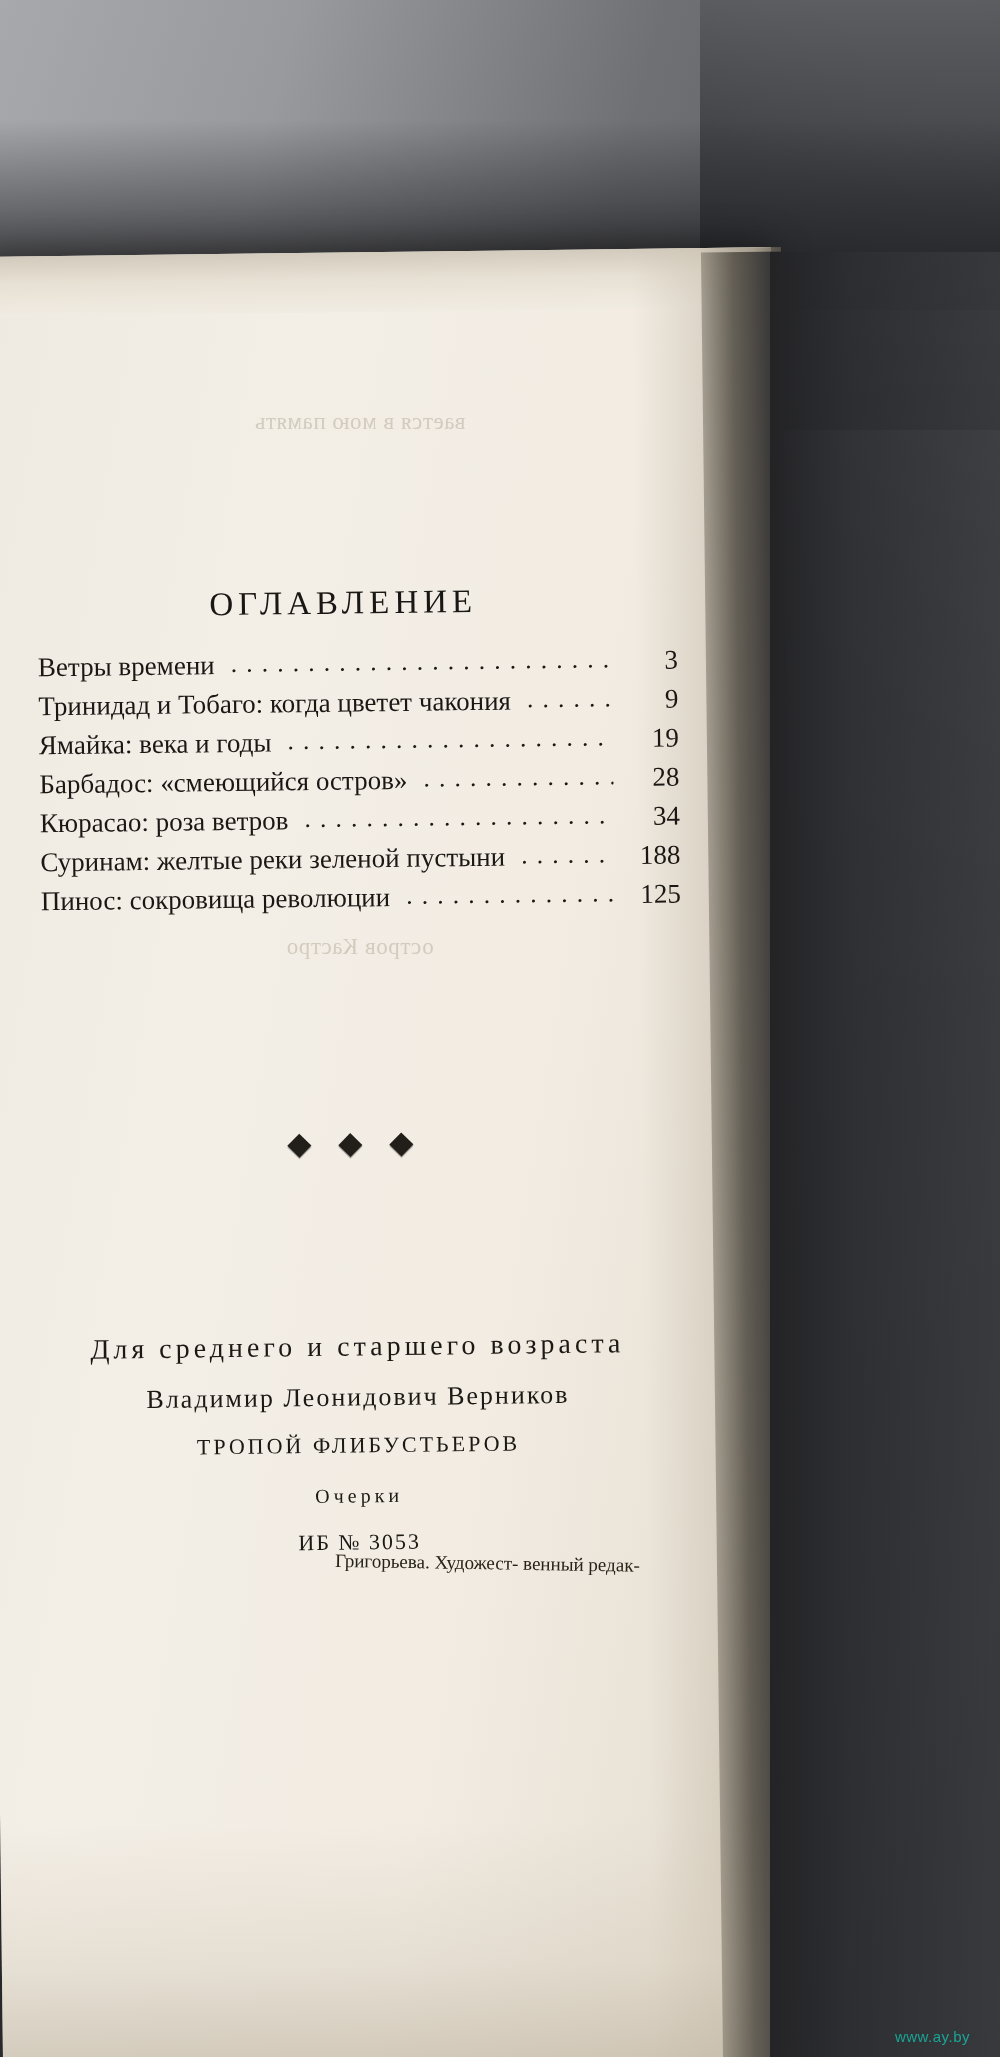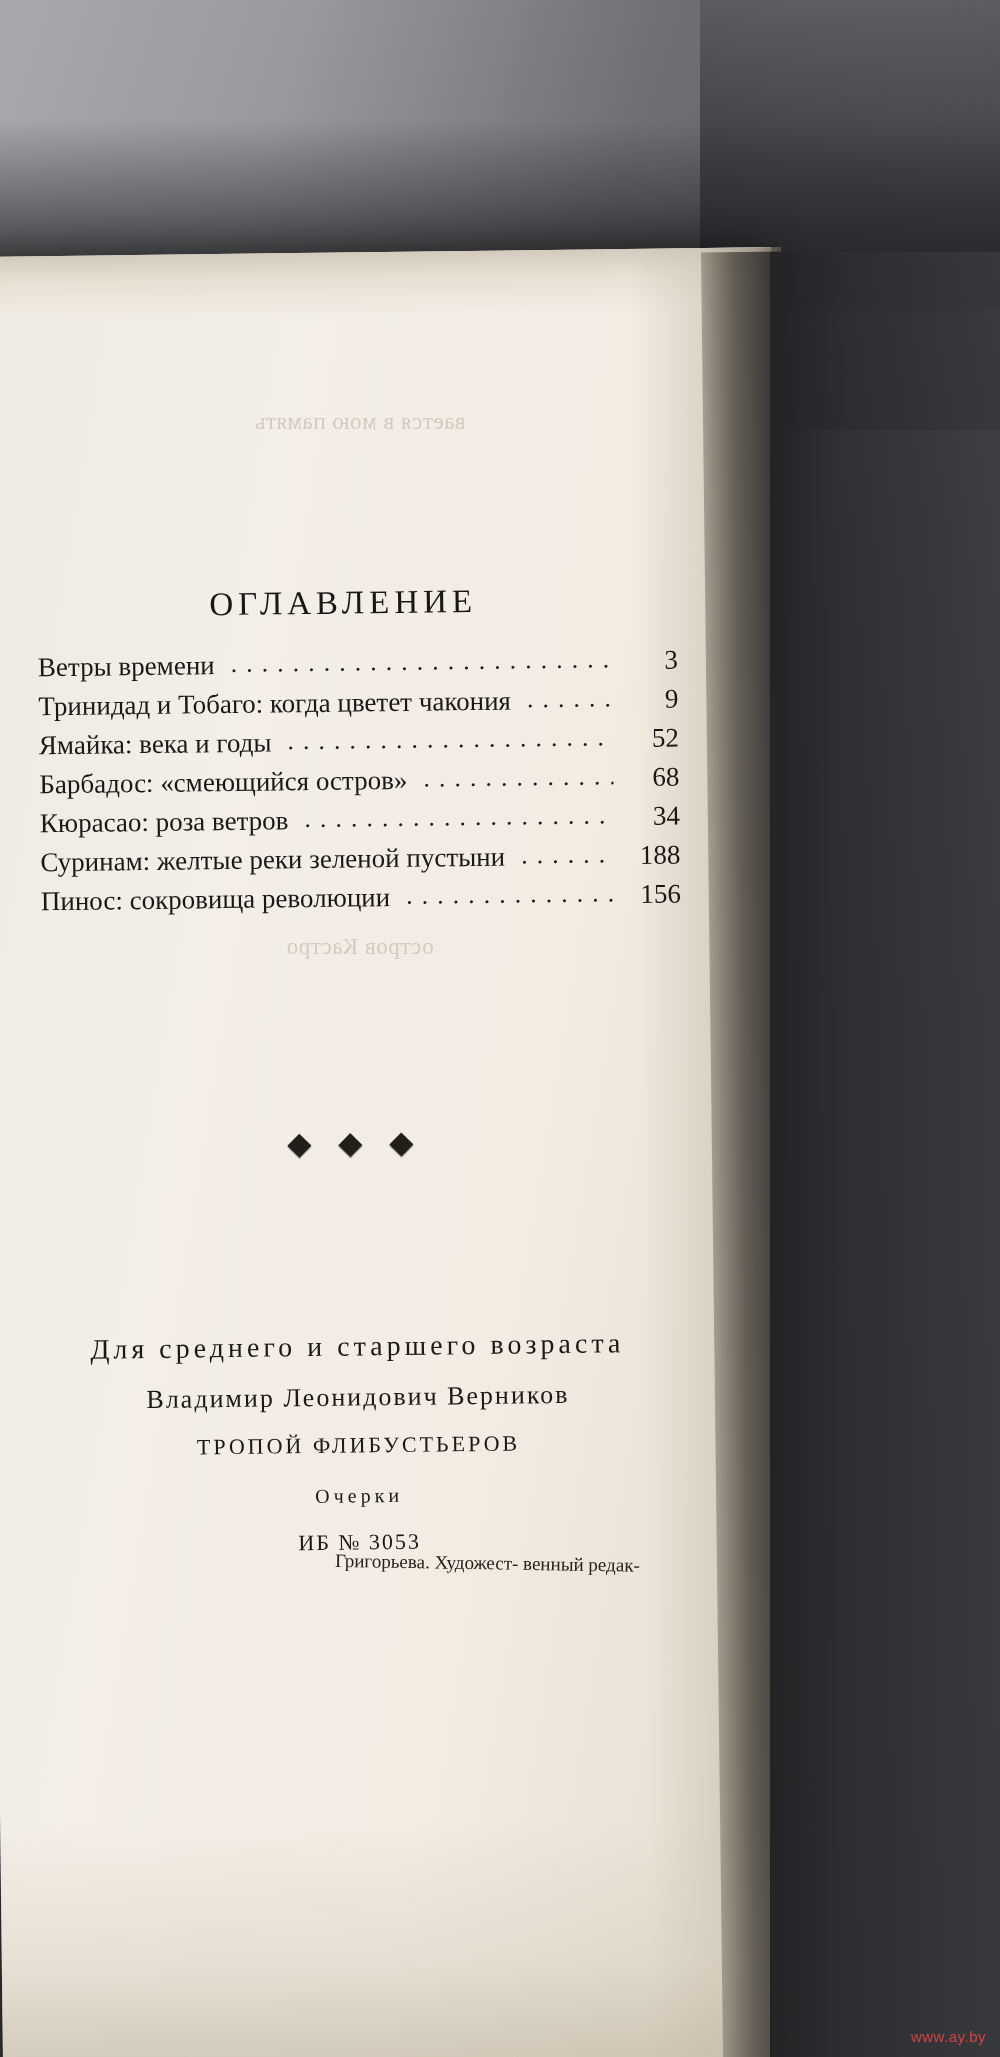--- a/index.html
+++ b/index.html
@@ -222,25 +222,25 @@
     text-align: left;
     font-size: 19px;
     line-height: 28px;
     color: #262219;
     transform: rotate(1.6deg);
   }
 
   
   .watermark {
     position: absolute;
-    right: 14px;
+    right: 30px;
     bottom: 12px;
     font-family: "Liberation Sans", sans-serif;
     font-size: 15px;
-    color: #ef4444;
+    color: #14b8a6;
     opacity: 0.85;
     letter-spacing: 0.5px;
   }
 </style>
 </head>
 <body>
 
 <div id="page">
 
   <div class="backdrop"></div>
@@ -270,41 +270,41 @@
           <span class="toc-page">3</span>
         </div>
         <div class="toc-row">
           <span class="toc-label">Тринидад и Тобаго: когда цветет чакония</span>
           <span class="toc-dots">........................................</span>
           <span class="toc-page">9</span>
         </div>
         <div class="toc-row">
           <span class="toc-label">Ямайка: века и годы</span>
           <span class="toc-dots">........................................</span>
-          <span class="toc-page">52</span>
+          <span class="toc-page">19</span>
         </div>
         <div class="toc-row">
           <span class="toc-label">Барбадос: «смеющийся остров»</span>
           <span class="toc-dots">........................................</span>
-          <span class="toc-page">68</span>
+          <span class="toc-page">28</span>
         </div>
         <div class="toc-row">
           <span class="toc-label">Кюрасао: роза ветров</span>
           <span class="toc-dots">........................................</span>
           <span class="toc-page">34</span>
         </div>
         <div class="toc-row">
           <span class="toc-label">Суринам: желтые реки зеленой пустыни</span>
           <span class="toc-dots">........................................</span>
           <span class="toc-page">188</span>
         </div>
         <div class="toc-row">
           <span class="toc-label">Пинос: сокровища революции</span>
           <span class="toc-dots">........................................</span>
-          <span class="toc-page">156</span>
+          <span class="toc-page">125</span>
         </div>
       </div>
 
     <div class="ornament">
       <span class="diamond"></span>
       <span class="diamond"></span>
       <span class="diamond"></span>
     </div>
 
     <div class="colophon">

